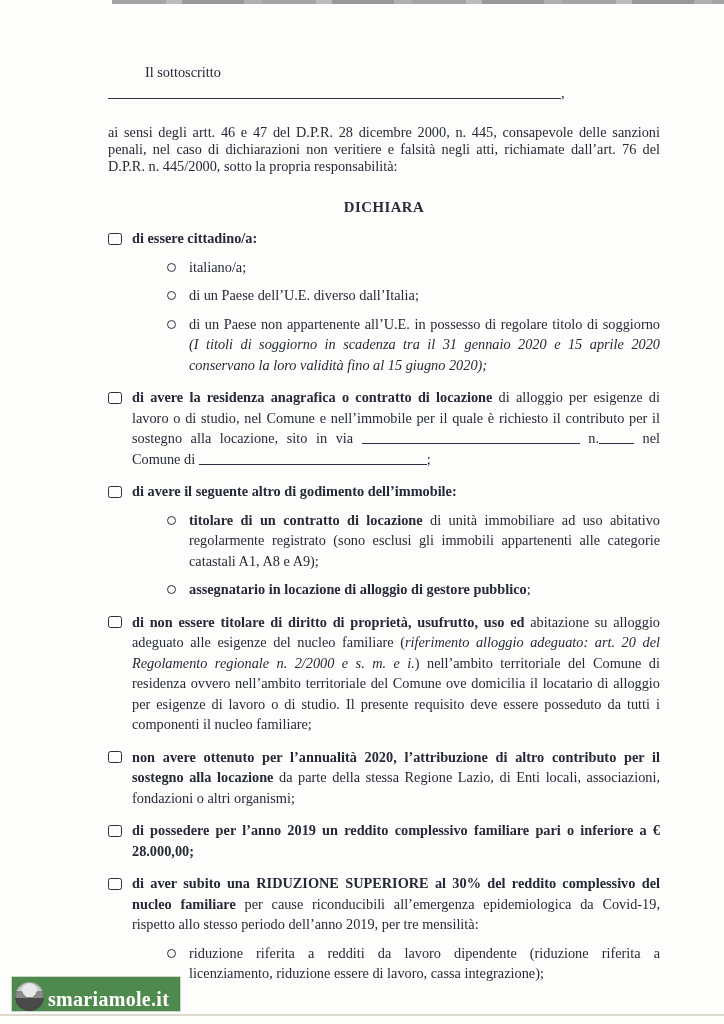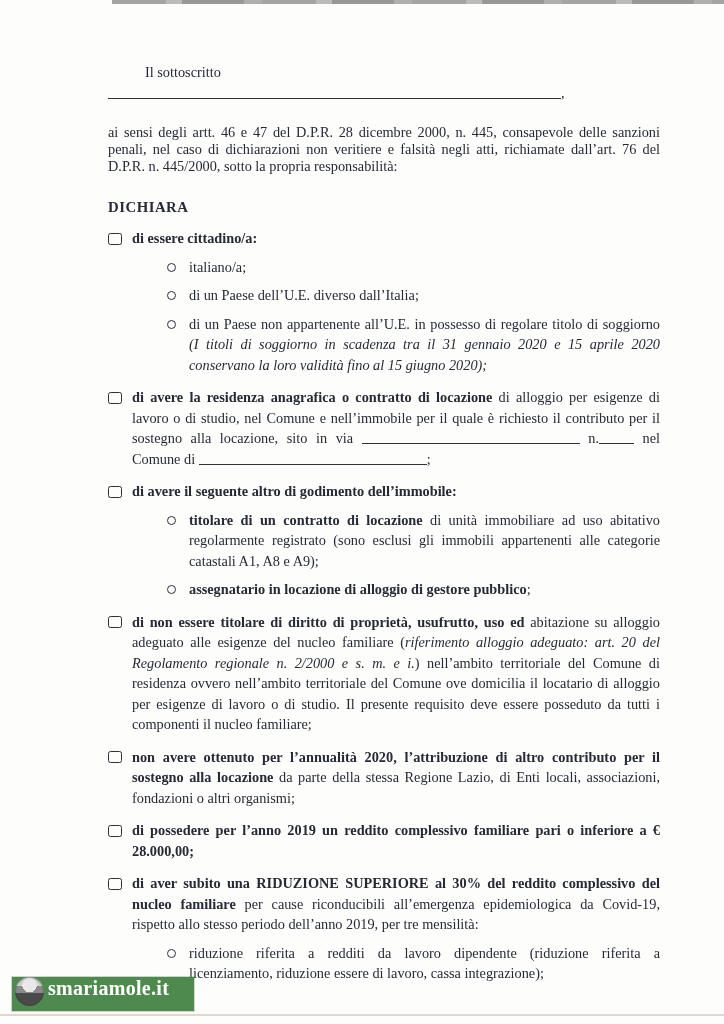--- a/index.html
+++ b/index.html
@@ -33,21 +33,21 @@
   }
 
   .preamble {
     margin: 20px 0 0 0;
     text-align: justify;
     line-height: 17px;
   }
 
   .heading {
     margin: 24px 0 0 0;
-    text-align: left;
+    text-align: center;
     font-weight: bold;
     font-size: 14.8px;
     letter-spacing: .5px;
     color: #272b3a;
   }
 
   .list { }
 
   .item { display: flex; margin-top: 12px; }
   .cb {
@@ -63,23 +63,23 @@
     flex: 0 0 7px; width: 7px; height: 7px;
     border: 1.3px solid #2c3140; border-radius: 50%;
     margin: 6px 13px 0 0;
   }
 
   .r-b { font-weight: bold; }
   .r-i { font-style: italic; }
 
   .banner {
     position: absolute; left: 12px; top: 977px;
-    width: 182px; height: 34px;
+    width: 168px; height: 34px;
     background: #4e8a4e;
-    display: flex; align-items: flex-start;
+    display: flex; align-items: flex-end;
     box-shadow: 0 0 0 1px rgba(60,100,60,.25);
   }
   .logo-photo {
     width: 29px; height: 29px; border-radius: 50%;
     margin-left: 3px; flex: 0 0 29px;
     background:
       radial-gradient(circle at 50% 28%, #e8e8e8 0 28%, transparent 29%),
       linear-gradient(180deg, #cfcfcf 0 30%, #8a8a8a 30% 55%, #4a4a4a 55% 100%);
     box-shadow: inset 0 0 2px #333;
   }

